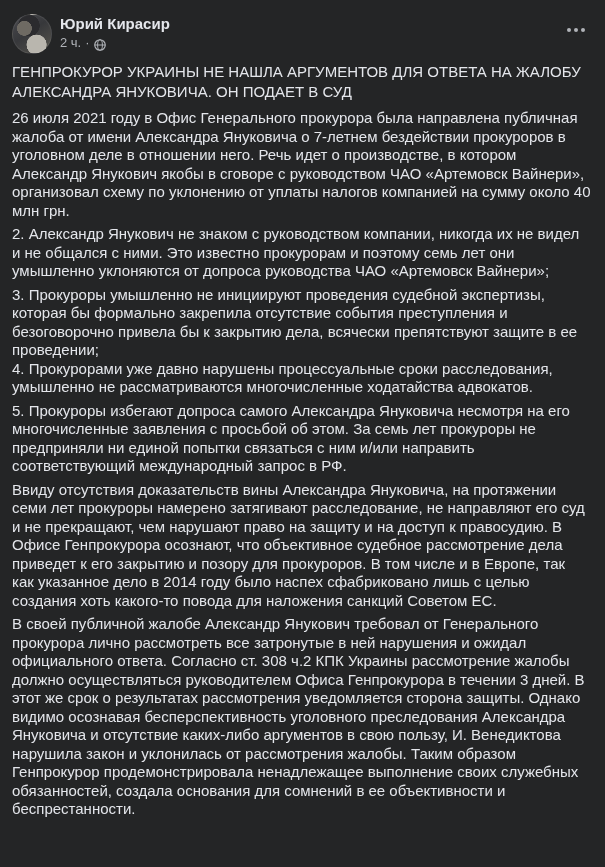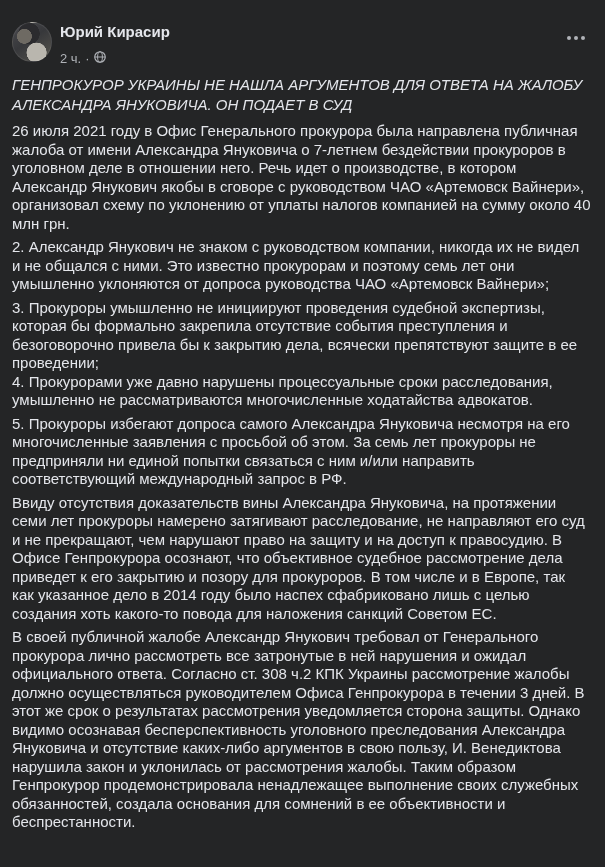--- a/index.html
+++ b/index.html
@@ -11,21 +11,21 @@
     font-family: "Liberation Sans", sans-serif;
     color: #e4e6eb;
     overflow: hidden;
   }
   .post { width: 605px; height: 867px; background: #242526; position: relative; }
 
   
   .post-header {
     display: flex;
     align-items: flex-start;
-    padding: 22px 16px 4px 12px;
+    padding: 14px 16px 4px 12px;
   }
   .avatar {
     width: 40px; height: 40px;
     border-radius: 50%;
     flex: 0 0 40px;
     cursor: pointer;
     background:
       radial-gradient(circle at 62% 78%, #b9b6ae 0 26%, rgba(0,0,0,0) 27%),
       radial-gradient(circle at 30% 35%, #6e6a63 0 20%, rgba(0,0,0,0) 21%),
       radial-gradient(circle at 42% 28%, #2b2b2e 0 30%, rgba(0,0,0,0) 31%),
@@ -36,23 +36,23 @@
   .author-name {
     font-size: 15px;
     font-weight: 700;
     color: #e4e6eb;
     line-height: 20px;
     cursor: pointer;
     display: inline-block;
   }
   .meta-row {
     display: flex;
-    align-items: flex-start;
+    align-items: flex-end;
     gap: 4px;
-    margin-top: 9px;
+    margin-top: 1px;
     font-size: 13px;
     color: #b0b3b8;
     line-height: 16px;
   }
   .meta-row .timestamp { cursor: pointer; }
   .globe-icon { display: inline-flex; align-items: center; }
   .menu-button {
     display: flex;
     align-items: center;
     gap: 3px;
@@ -74,21 +74,20 @@
     font-size: 15px;
     line-height: 18.5px;
     color: #e4e6eb;
   }
   .post-title {
     font-weight: 400;
     font-size: 15px;
     line-height: 19.5px;
     margin-bottom: 8px;
     text-transform: none;
-    font-style: italic;
   }
   .post-paragraph {
     margin-bottom: 5px;
     white-space: pre-line;
   }
   .post-paragraph:last-child { margin-bottom: 0; }
 </style>
 </head>
 <body>
 

